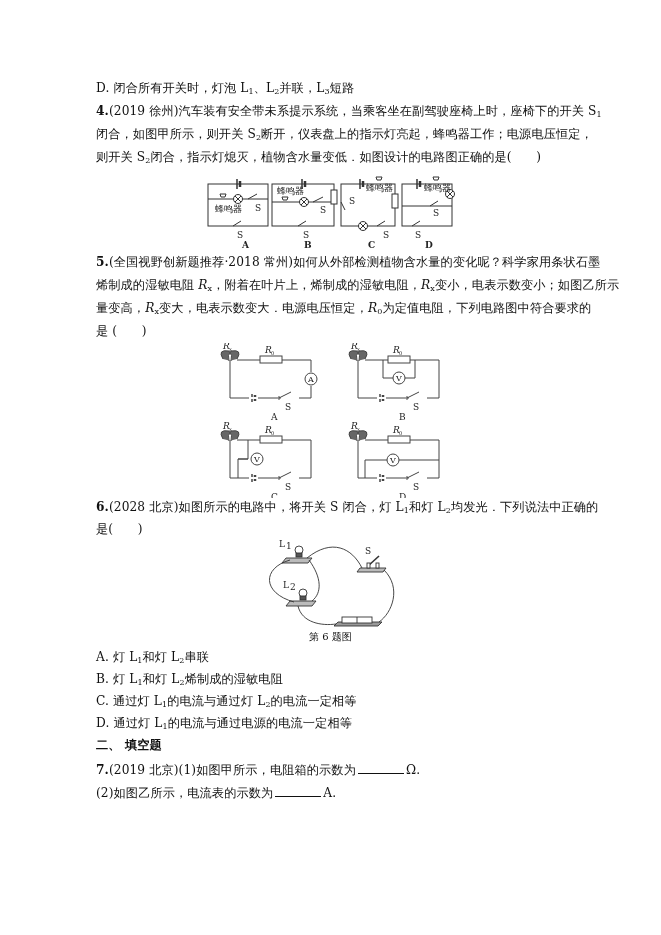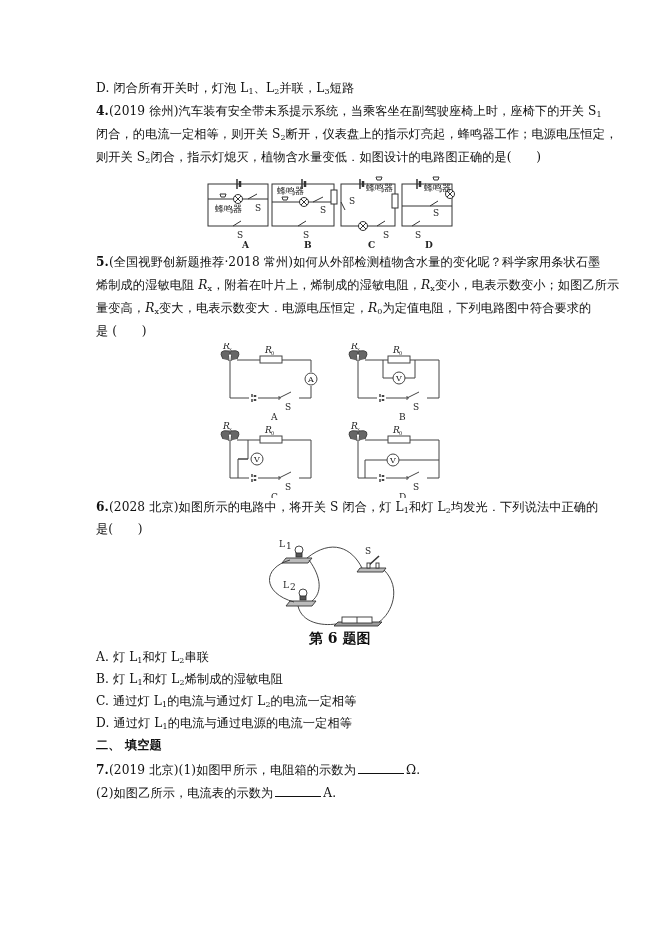--- a/index.html
+++ b/index.html
@@ -6,34 +6,34 @@
   body { width:661px; height:935px; position:relative; overflow:hidden;
          font-family:"DejaVu Serif","Liberation Serif",serif; color:#111; }
   .line { position:absolute; left:96px; font-size:12.2px; line-height:16px; white-space:nowrap; letter-spacing:0.1px; }
   .qnum { font-weight:bold; }
   sub { font-size:8px; vertical-align:-2px; }
   .it { font-style:italic; }
   .blank { display:inline-block; width:46px; border-bottom:1px solid #111; height:12px; margin:0 2px; vertical-align:baseline; }
   svg text { font-family:"DejaVu Serif","Liberation Serif",serif; }
   .fig { position:absolute; }
   .lbl { font-size:9px; fill:#222; }
-  .caption { position:absolute; font-size:14px; font-weight:bold; }
+  .caption { position:absolute; font-size:10px; font-weight:normal; }
 </style>
 </head>
 <body>
 
 <div class="line" style="top:80px">
   <span>D. 闭合所有开关时，灯泡 L</span><sub>1</sub><span>、L</span><sub>2</sub><span>并联，L</span><sub>3</sub><span>短路</span>
 </div>
 
 <div class="line" style="top:103px">
   <span class="qnum">4.</span><span>(2019 徐州)汽车装有安全带未系提示系统，当乘客坐在副驾驶座椅上时，座椅下的开关 S</span><sub>1</sub>
 </div>
 <div class="line" style="top:126px">
-  <span>闭合，的电流一定相等，则开关 S</span><sub>2</sub><span>断开，仪表盘上的指示灯亮起，蜂鸣器工作；电源电压恒定，</span>
+  <span>闭合，如图甲所示，则开关 S</span><sub>2</sub><span>断开，仪表盘上的指示灯亮起，蜂鸣器工作；电源电压恒定，</span>
 </div>
 <div class="line" style="top:149px">
   <span>则开关 S</span><sub>2</sub><span>闭合，指示灯熄灭，植物含水量变低．如图设计的电路图正确的是(　　)</span>
 </div>
 
 <svg class="fig" style="left:205px;top:172px" width="250" height="78" stroke="#333" fill="none" stroke-width="1">
 
   <g>
     <rect x="3" y="12" width="60" height="42"></rect>
     <line x1="32" y1="7" x2="32" y2="17" stroke-width="1.5"></line>

